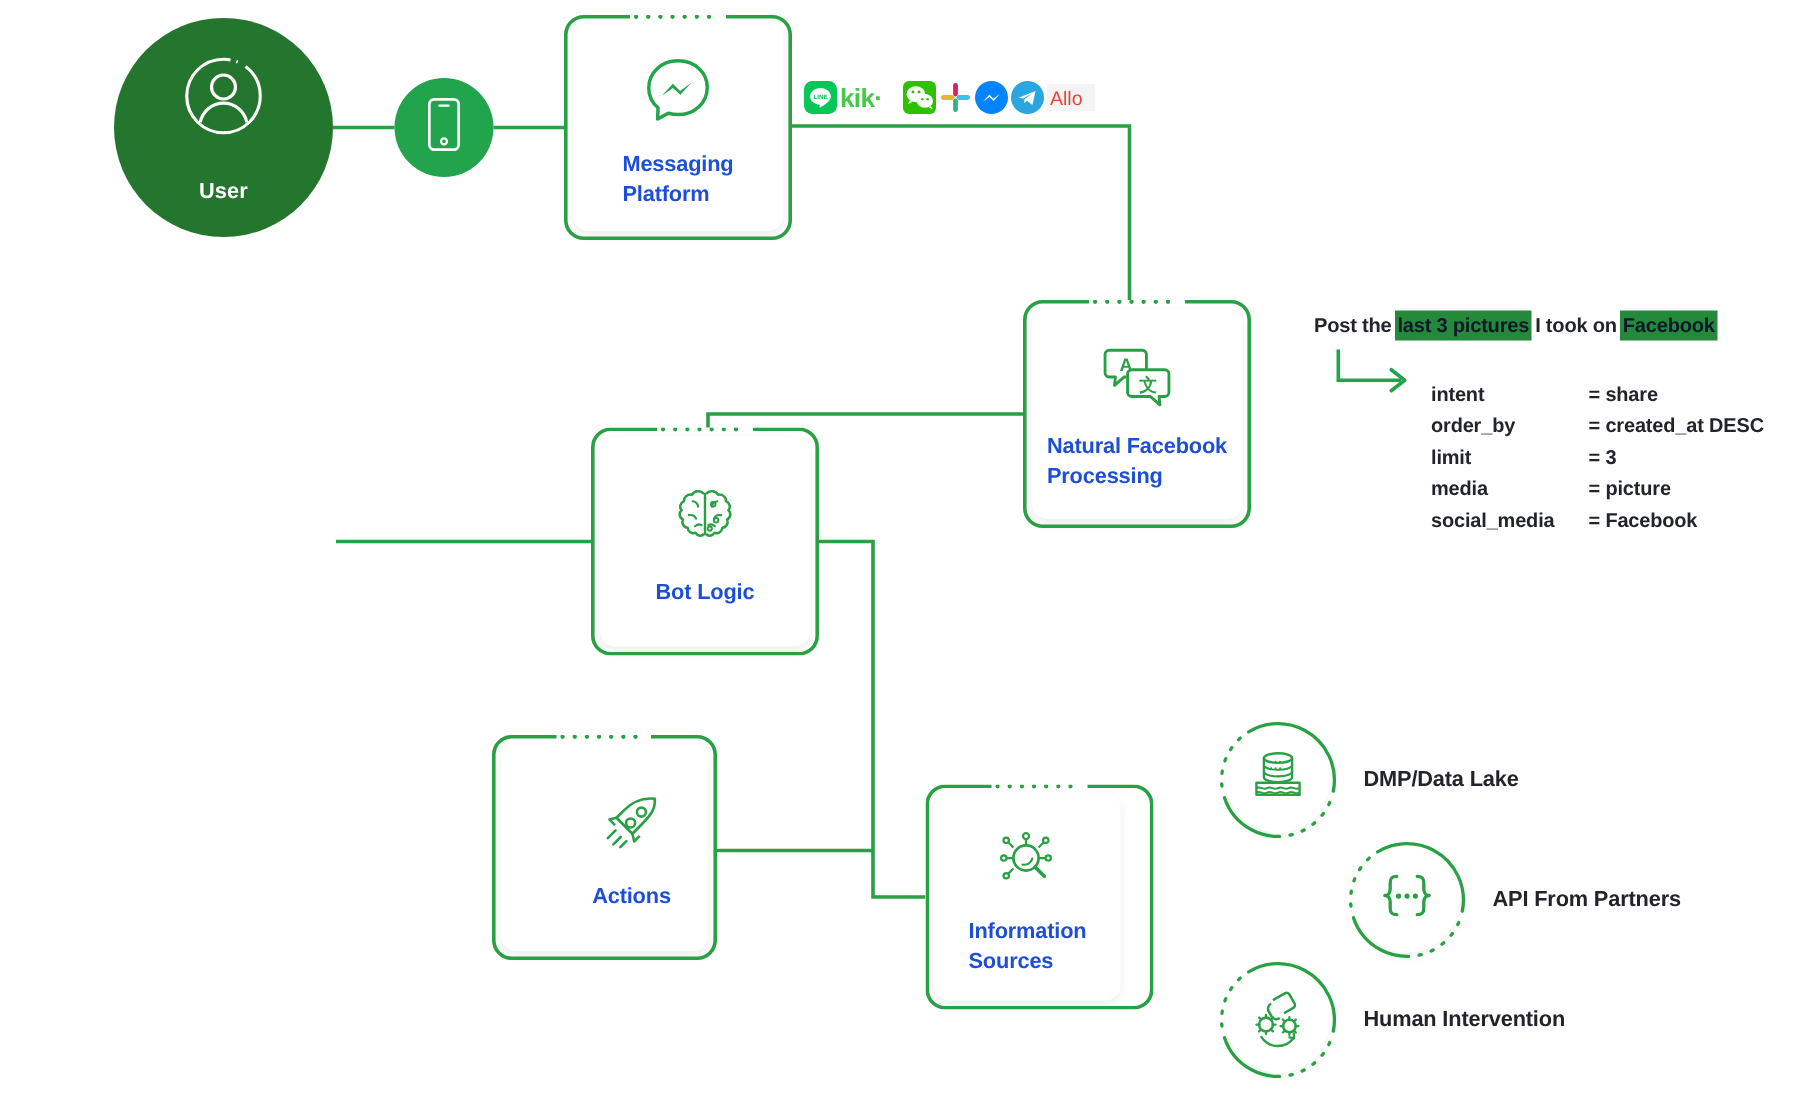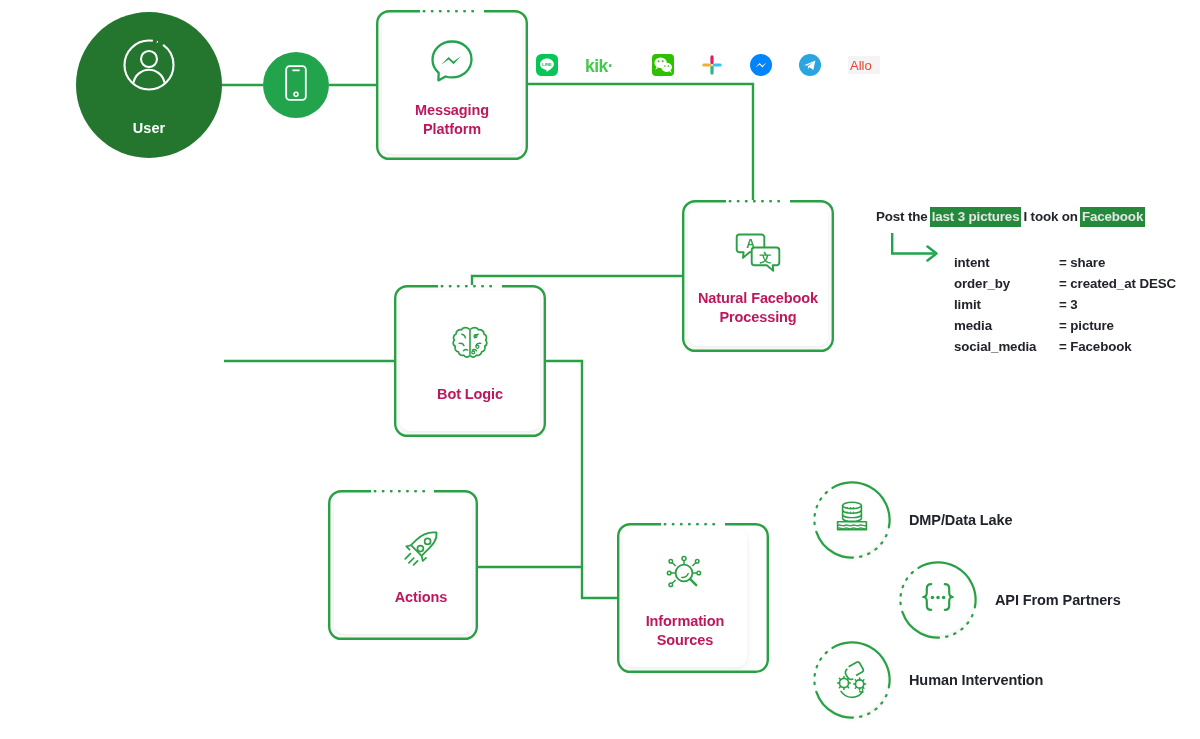--- a/index.html
+++ b/index.html
@@ -35,22 +35,22 @@
   .node .node-body{
     position:relative;z-index:2;
     display:flex;flex-direction:column;align-items:center;justify-content:center;
     width:100%;height:100%;
     padding-top:6px;
   }
   .node-icon{display:block;margin-bottom:12px;}
   .node-label{
     font-size:14.5px;
     font-weight:bold;
-    color:#be185d;
-    text-align:center;
+    color:#1d4ed8;
+    text-align:left;
     line-height:1.32;
     letter-spacing:-0.1px;
   }
 
   
   .user-circle{
     position:absolute;
     border-radius:50%;
     display:flex;flex-direction:column;align-items:center;justify-content:center;
   }
@@ -60,39 +60,39 @@
   .phone-circle{
     position:absolute;border-radius:50%;
     display:flex;align-items:center;justify-content:center;
   }
 
   
   .platform-icons{
     position:absolute;
     display:flex;
     align-items:center;
-    gap:27px;
+    gap:2px;
   }
   .plat-ico{display:block;}
 
   
   .annotation{
     position:absolute;
     font-size:13.2px;
     color:#21242b;
   }
   .ann-sentence{
     font-weight:bold;
     font-size:13.4px;
     white-space:nowrap;
     letter-spacing:-0.15px;
     line-height:1;
   }
   .ann-sentence span{display:inline-block;padding:3px 2px 4px 2px;}
-  .hl{background:#25893c;color:#e5e5e5;}
+  .hl{background:#25893c;color:#0f172a;}
   .ann-rows{
     position:absolute;
     left:80px;top:45px;
   }
   .ann-row{
     display:flex;
     font-weight:bold;
     font-size:13.3px;
     line-height:21px;
     color:#21242b;

